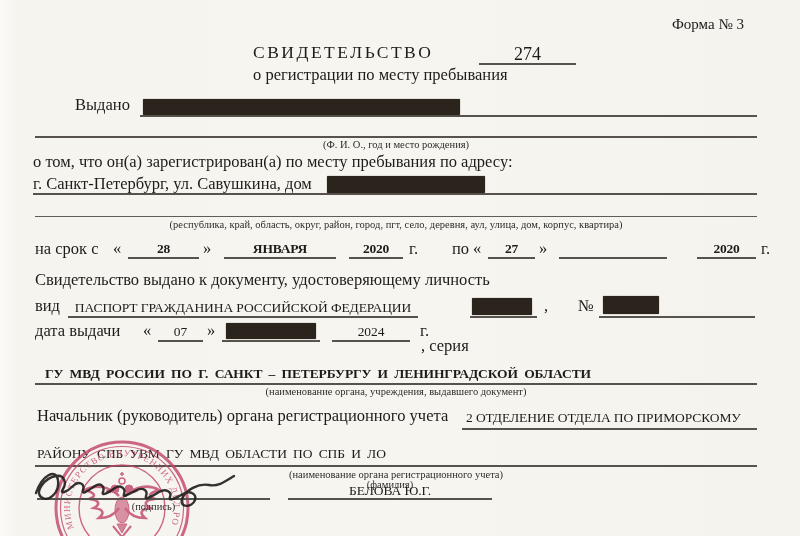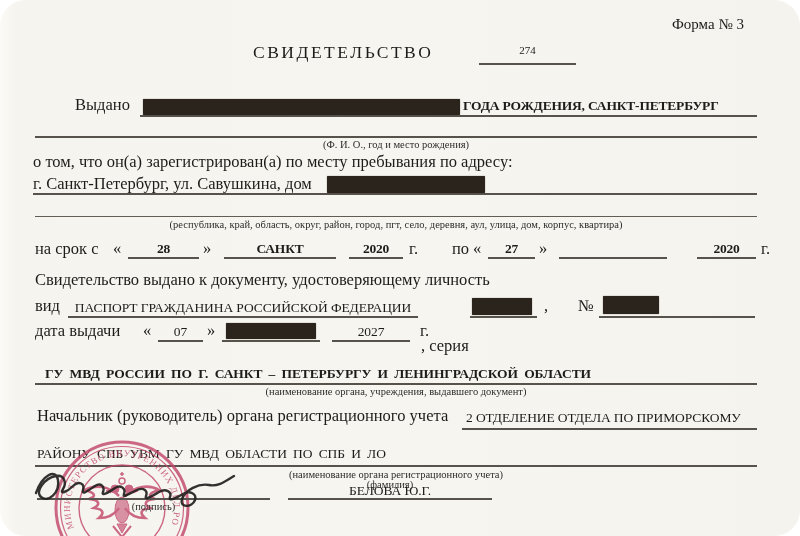--- a/index.html
+++ b/index.html
@@ -1,70 +1,69 @@
 <!DOCTYPE html>
 <html><head>
 <meta charset="utf-8">
 <style>
   html,body{margin:0;padding:0;}
   .page{
     position:relative;width:800px;height:536px;overflow:hidden;
     background:linear-gradient(90deg,#fbfaf6 0%,#f6f4ee 2%,#f7f5f0 50%,#f5f3ed 100%);
     font-family:"Liberation Serif","DejaVu Serif",serif;
     color:#1d1c1a;
-    border-radius:26px;
   }
   .abs{position:absolute;white-space:nowrap;}
   .body-txt{font-size:16.5px;}
   .small-cap{font-size:10.5px;color:#2e2d2b;text-align:center;}
   .typed{font-size:13.5px;letter-spacing:-0.1px;}
   .typed-b{font-size:13.5px;font-weight:bold;letter-spacing:-0.2px;}
   .center{text-align:center;}
   .rule{position:absolute;height:0;border-top:2px solid #57534c;}
   .rule-thin{position:absolute;height:0;border-top:1.5px solid #615d55;}
   .redact{position:absolute;background:#2b241d;border-radius:1px;box-shadow:0 0 1px #2b241d;}
   .title{font-size:17.5px;letter-spacing:2.5px;}
   .subtitle{font-size:16.5px;}
   .formno{font-size:15px;}
-  .num{font-size:11px;}
+  .num{font-size:18px;}
   svg text{font-family:"Liberation Serif","DejaVu Serif",serif;}
 </style>
 </head>
 <body>
 
 <div class="page">
 
   <div class="abs formno" style="left:672px;top:16px;">Форма № 3</div>
   <div class="abs title" style="left:253px;top:42px;">СВИДЕТЕЛЬСТВО</div>
   <div class="abs num center" style="left:479px;top:44px;width:97px;">274</div>
   <div class="rule" style="left:479px;top:63px;width:97px;"></div>
+  <div class="abs subtitle" style="left:253px;top:65px;">о регистрации по месту пребывания</div>
 
   <div class="abs body-txt" style="left:75px;top:95px;">Выдано</div>
   <div class="rule" style="left:140px;top:115px;width:617px;"></div>
   <div class="redact" style="left:143px;top:99px;width:317px;height:16px;"></div>
-  <div class="abs typed-b" style="left:463px;top:98px;">ГОДА РОЖДЕНИЯ, САНКТ-ПЕТЕРБУРГ</div>
 
   <div class="rule" style="left:35px;top:136px;width:722px;"></div>
   <div class="abs small-cap" style="left:35px;top:139px;width:722px;">(Ф. И. О., год и место рождения)</div>
 
   <div class="abs body-txt" style="left:33px;top:174px;">г. Санкт-Петербург, ул. Савушкина, дом</div>
 
   <div class="abs body-txt" style="left:33px;top:152px;">о том, что он(а) зарегистрирован(а) по месту пребывания по адресу:</div>
   <div class="rule" style="left:33px;top:193px;width:724px;"></div>
   <div class="redact" style="left:327px;top:176px;width:158px;height:17px;"></div>
 
   <div class="rule-thin" style="left:35px;top:216px;width:722px;"></div>
   <div class="abs small-cap" style="left:35px;top:219px;width:722px;">(республика, край, область, округ, район, город, пгт, село, деревня, аул, улица, дом, корпус, квартира)</div>
 
   <div class="abs body-txt" style="left:35px;top:239px;">на срок с</div>
   <div class="abs body-txt" style="left:113px;top:239px;">«</div>
   <div class="abs typed-b center" style="left:128px;top:241px;width:71px;">28</div>
   <div class="rule" style="left:128px;top:257px;width:71px;"></div>
   <div class="abs body-txt" style="left:203px;top:239px;">»</div>
-  <div class="abs typed-b center" style="left:224px;top:241px;width:112px;">САНКТ</div>
+  <div class="abs typed-b center" style="left:224px;top:241px;width:112px;">ЯНВАРЯ</div>
   <div class="rule" style="left:224px;top:257px;width:112px;"></div>
   <div class="abs typed-b center" style="left:349px;top:241px;width:54px;">2020</div>
   <div class="rule" style="left:349px;top:257px;width:54px;"></div>
   <div class="abs body-txt" style="left:409px;top:239px;">г.</div>
   <div class="abs body-txt" style="left:452px;top:239px;">по</div>
   <div class="abs body-txt" style="left:473px;top:239px;">«</div>
   <div class="abs typed-b center" style="left:488px;top:241px;width:47px;">27</div>
   <div class="rule" style="left:488px;top:257px;width:47px;"></div>
   <div class="abs body-txt" style="left:539px;top:239px;">»</div>
   <div class="rule" style="left:559px;top:257px;width:108px;"></div>
@@ -85,21 +84,21 @@
   <div class="rule" style="left:599px;top:316px;width:156px;"></div>
   <div class="redact" style="left:603px;top:296px;width:56px;height:18px;"></div>
 
   <div class="abs body-txt" style="left:35px;top:321px;">дата выдачи</div>
   <div class="abs body-txt" style="left:143px;top:321px;">«</div>
   <div class="abs typed center" style="left:158px;top:324px;width:45px;">07</div>
   <div class="rule" style="left:158px;top:340px;width:45px;"></div>
   <div class="abs body-txt" style="left:207px;top:321px;">»</div>
   <div class="rule" style="left:222px;top:340px;width:98px;"></div>
   <div class="redact" style="left:226px;top:323px;width:90px;height:16px;"></div>
-  <div class="abs typed center" style="left:332px;top:324px;width:78px;">2027</div>
+  <div class="abs typed center" style="left:332px;top:324px;width:78px;">2024</div>
   <div class="rule" style="left:332px;top:340px;width:78px;"></div>
   <div class="abs body-txt" style="left:420px;top:321px;">г.</div>
 
   <div class="abs typed" style="left:45px;top:366px;word-spacing:3px;font-weight:bold;">ГУ МВД РОССИИ ПО Г. САНКТ – ПЕТЕРБУРГУ И ЛЕНИНГРАДСКОЙ ОБЛАСТИ</div>
   <div class="rule" style="left:35px;top:383px;width:722px;"></div>
   <div class="abs small-cap" style="left:35px;top:386px;width:722px;">(наименование органа, учреждения, выдавшего документ)</div>
 
   <div class="abs body-txt" style="left:37px;top:406px;">Начальник (руководитель) органа регистрационного учета</div>
   <div class="abs typed" style="left:466px;top:410px;">2 ОТДЕЛЕНИЕ ОТДЕЛА  ПО ПРИМОРСКОМУ</div>
   <div class="rule" style="left:462px;top:428px;width:295px;"></div>

